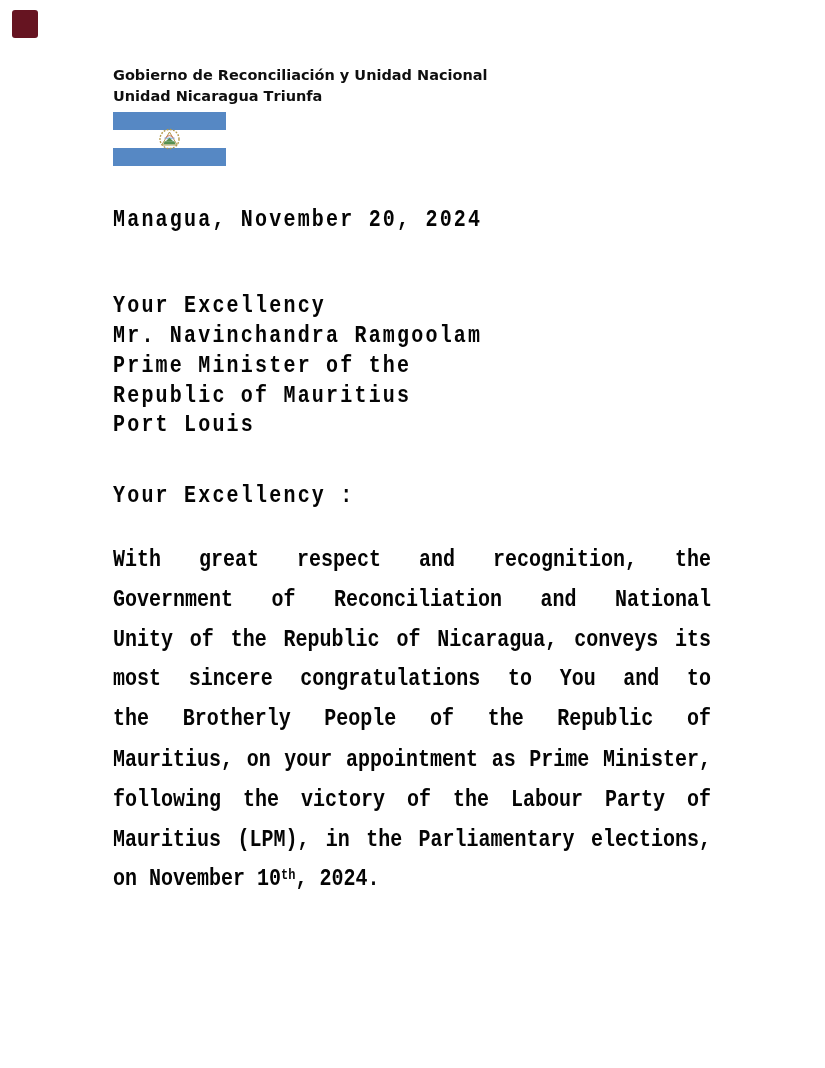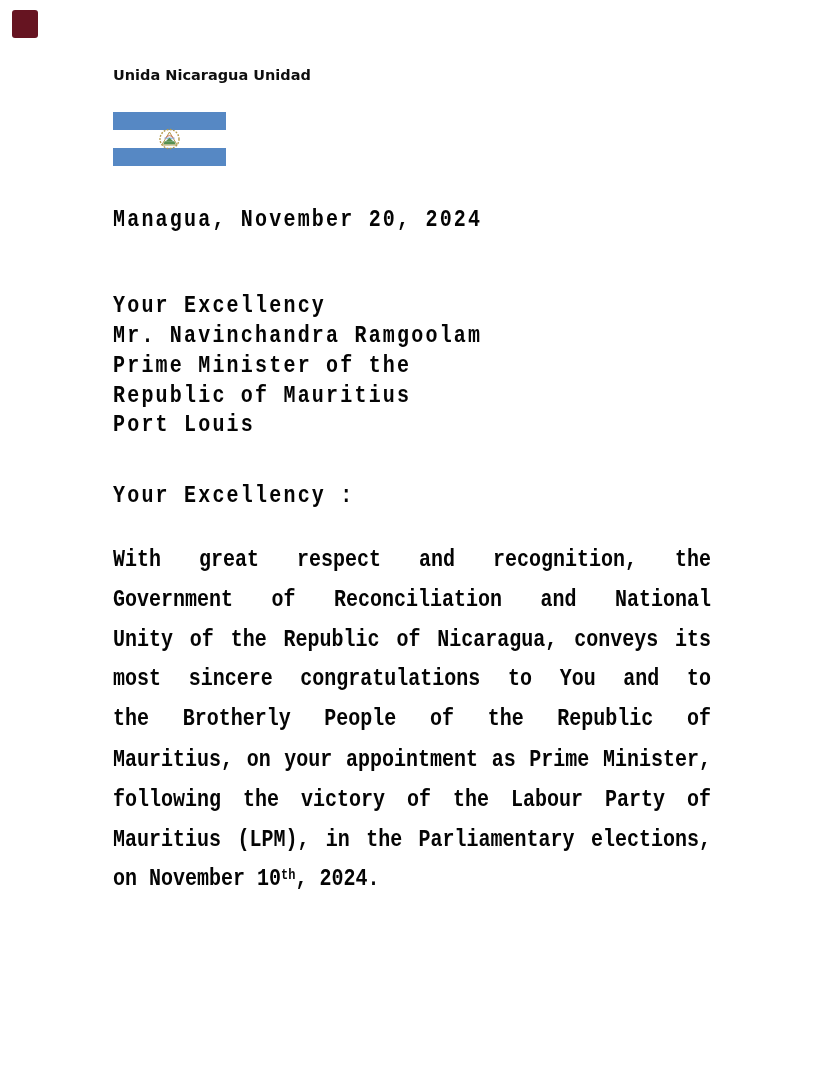--- a/index.html
+++ b/index.html
@@ -53,21 +53,22 @@
 </head>
 <body>
 
 <div class="page">
 
   <svg class="corner-mark" width="26" height="28">
     <rect x="0" y="0" width="26" height="28" rx="3" fill="#661421"></rect>
   </svg>
 
   <header class="letterhead">
-    <div>Unida Nicaragua Unidad</div>
+    <div>Gobierno de Reconciliación y Unidad Nacional</div>
+    <div>Unidad Nicaragua Triunfa</div>
   </header>
 
   <svg class="flag" width="113" height="54" viewBox="0 0 113 54">
     <rect x="0" y="0" width="113" height="18" fill="#5688c4"></rect>
     <rect x="0" y="18" width="113" height="18" fill="#ffffff"></rect>
     <rect x="0" y="36" width="113" height="18" fill="#5688c4"></rect>
     <g>
       <circle cx="56.5" cy="27" r="9.5" fill="none" stroke-width="1.4" stroke-dasharray="1.8 1.4" stroke="#b39a4a"></circle>
       <path d="M56.5 20 L48.8 33 L64.2 33 Z" stroke-width="1" fill="#f2f6f9"></path>
       <path d="M56.5 20 L48.8 33 L64.2 33 Z" fill="none" stroke-width="1" stroke="#b39a4a"></path>

